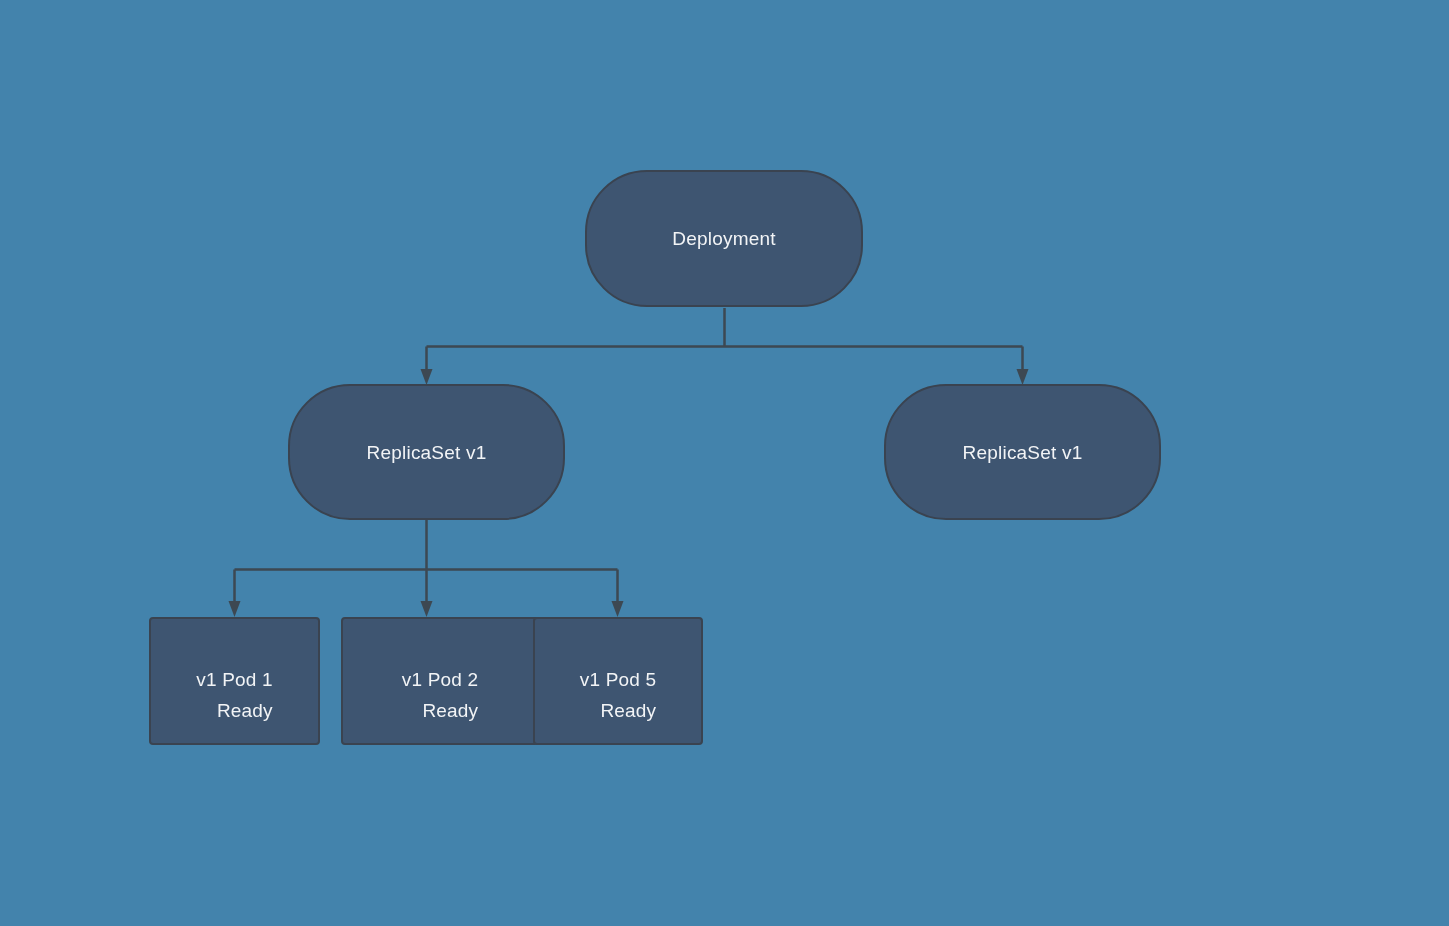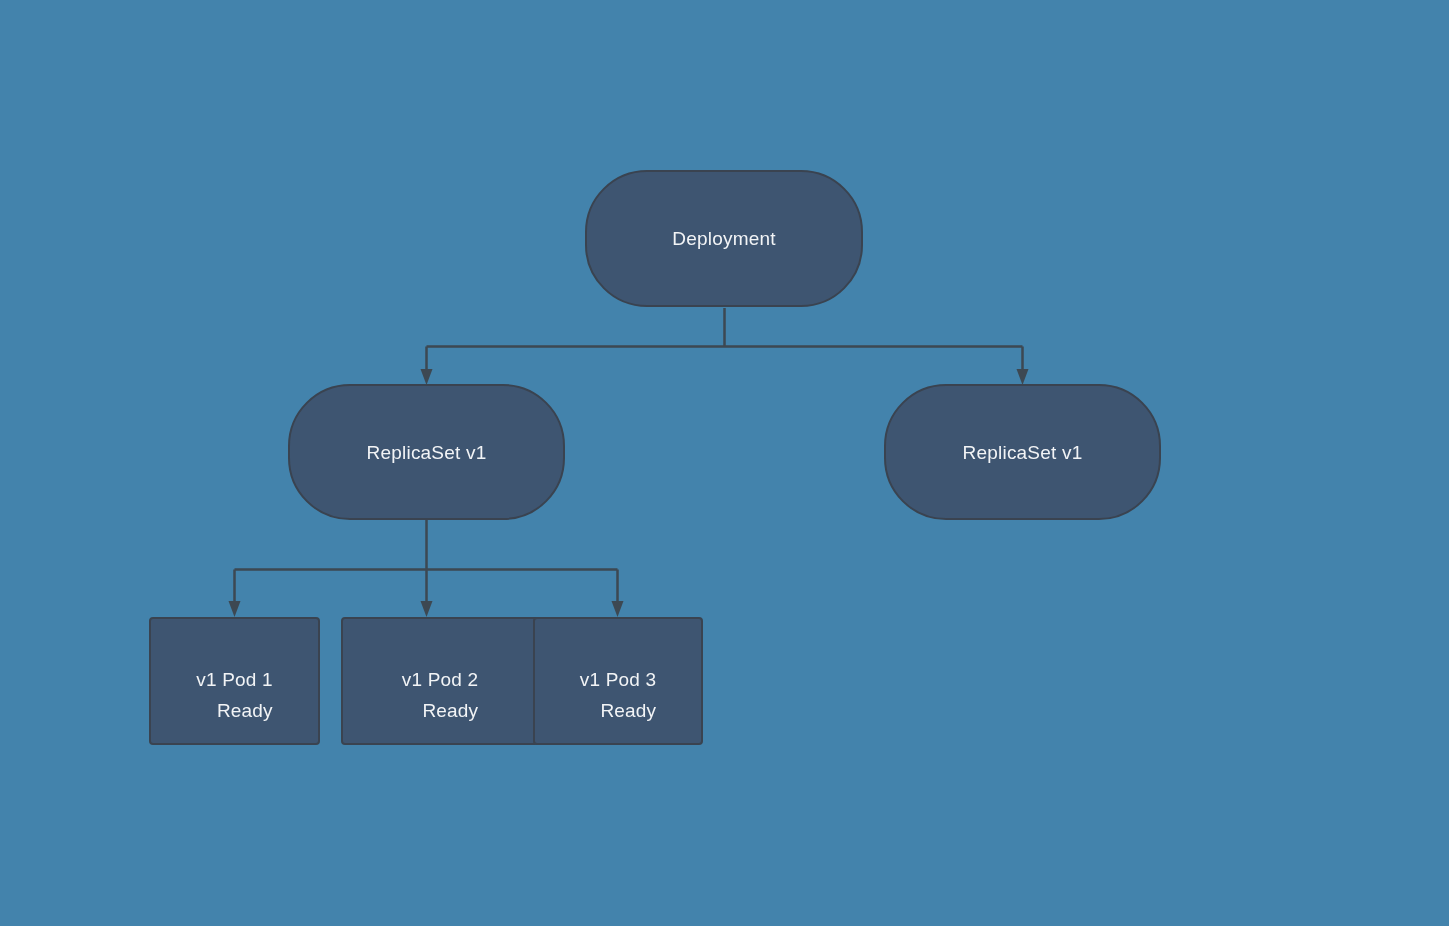--- a/index.html
+++ b/index.html
@@ -111,18 +111,18 @@
 
   <div class="node rect node-pod-2">
     <span class="label-block">
       <span class="label-line">v1 Pod 2</span>
       <span class="label-line">Ready</span>
     </span>
   </div>
 
   <div class="node rect node-pod-3">
     <span class="label-block">
-      <span class="label-line">v1 Pod 3</span>
+      <span class="label-line">v1 Pod 5</span>
       <span class="label-line">Ready</span>
     </span>
   </div>
 
 </div>
 
 </body></html>

